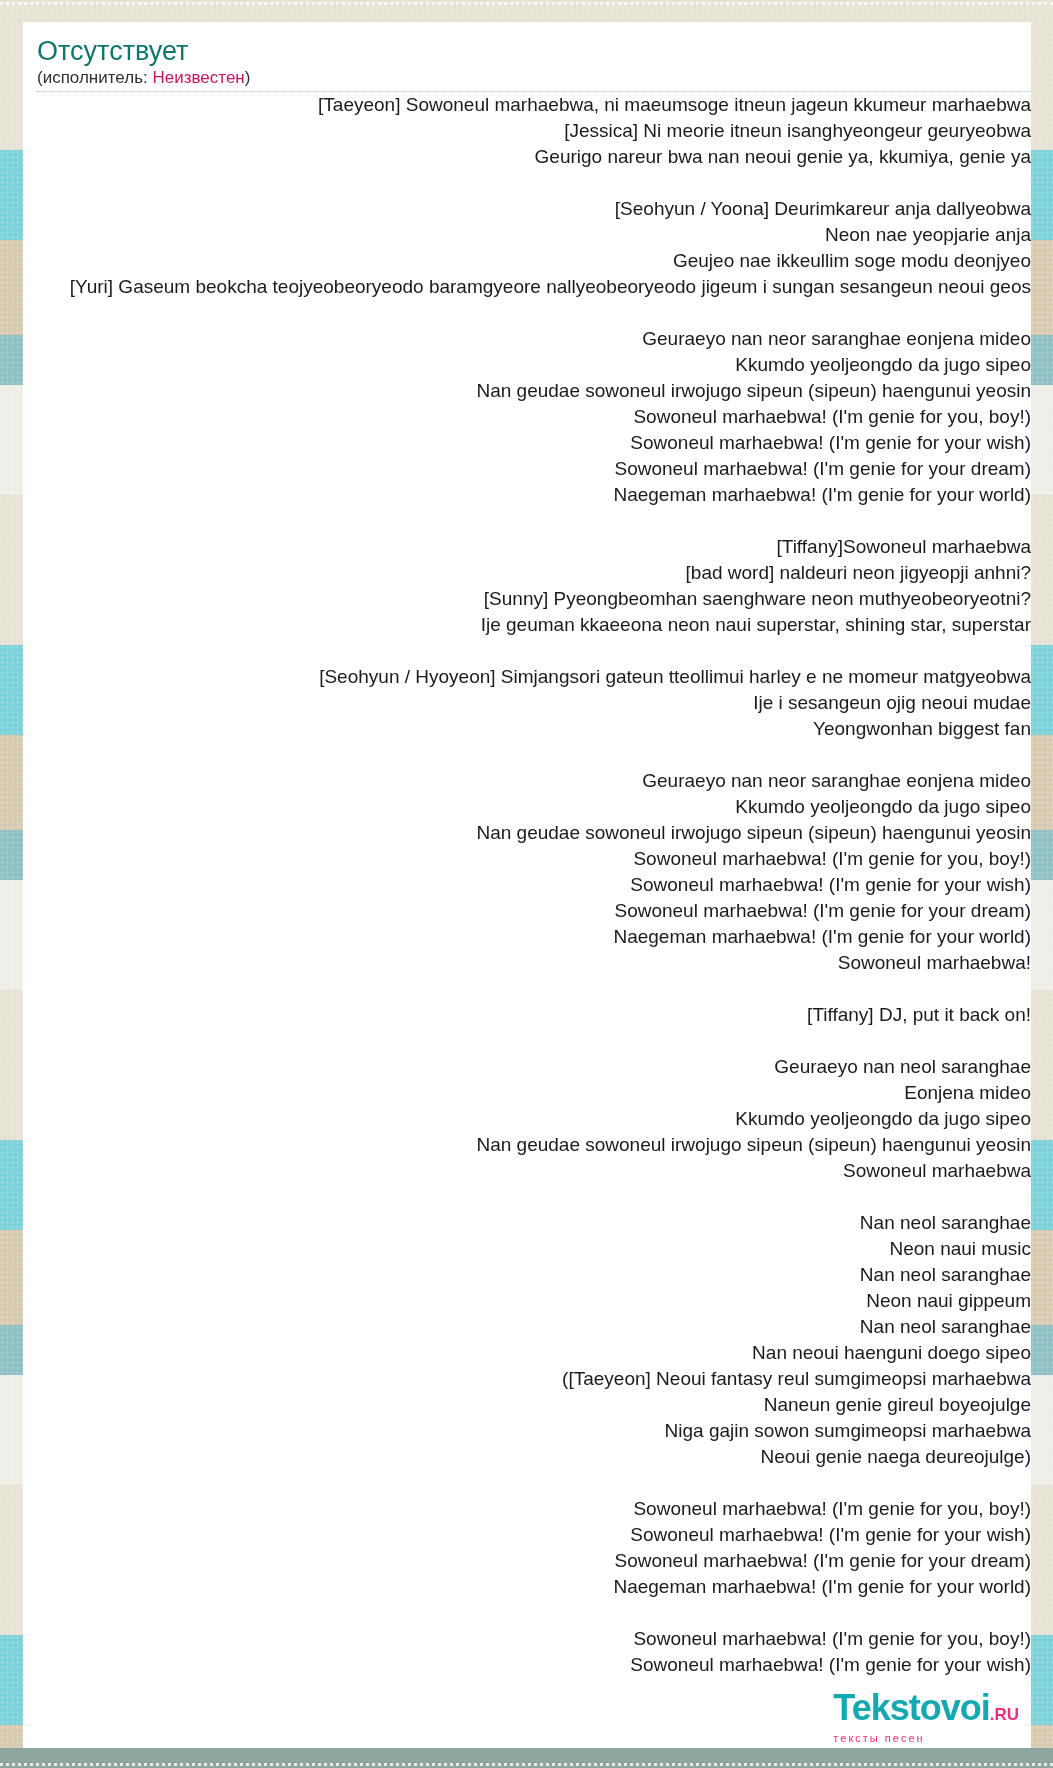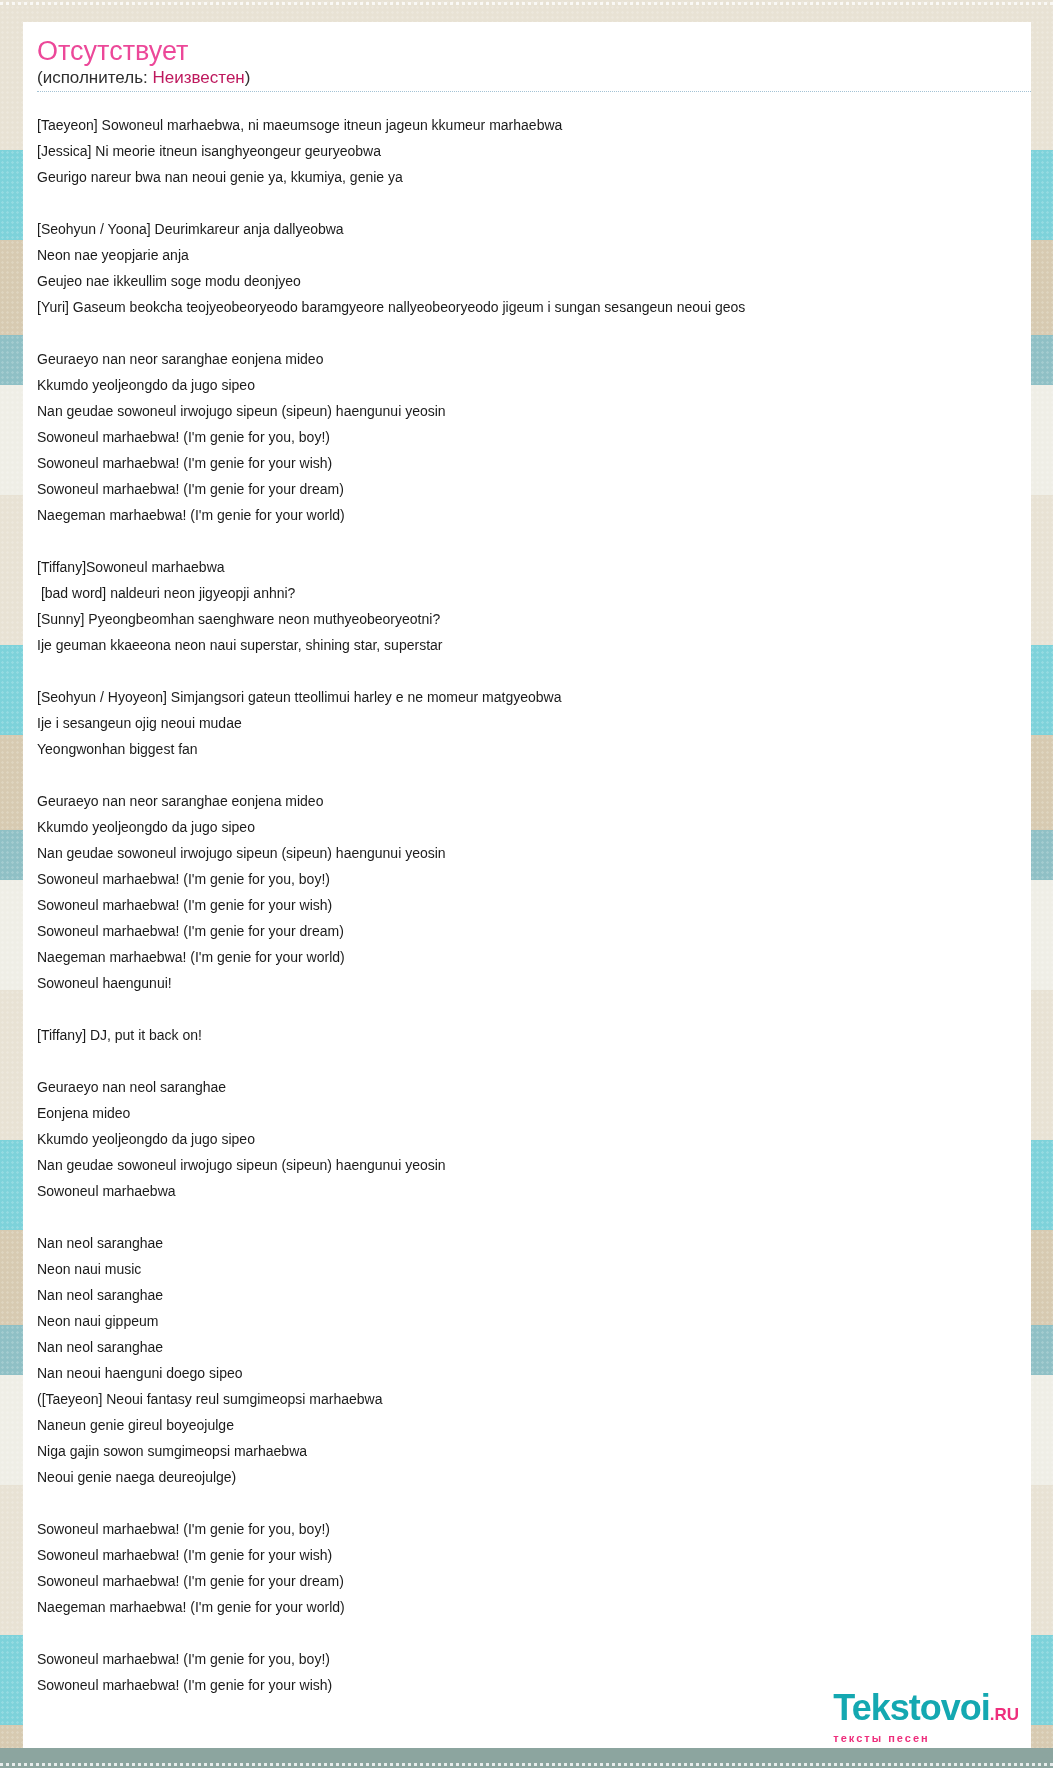--- a/index.html
+++ b/index.html
@@ -29,53 +29,54 @@
     width: 1008px; height: 1726px;
     background: #ffffff;
     overflow: hidden;
     box-sizing: border-box;
     padding: 14px 0 0 14px;
   }
   .title {
     margin: 0;
     font-size: 27px; line-height: 30px;
     font-weight: normal;
-    color: #ec4899;
+    color: #0f766e;
   }
   .artist-line {
     margin-top: 2px;
     font-size: 17px; line-height: 19px;
     color: #2f2f2f;
     padding-bottom: 4px;
     border-bottom: 1px dotted #a3c2d4;
   }
   .artist-link { color: #be185d; text-decoration: none; cursor: pointer; }
   .lyrics {
-    margin-top: 20px;
-    font-size: 14px;
+    margin-top: 0;
+    font-size: 19px;
     line-height: 26px;
     color: #1b1b1b;
+    text-align: right;
   }
   .lyric-line { white-space: pre; }
   .lyric-gap { height: 26px; }
   .logo {
     position: absolute; right: 12px; bottom: 4px;
     text-align: left;
     cursor: pointer;
   }
   .logo-main {
     font-weight: bold;
     font-size: 36px; line-height: 34px;
     letter-spacing: -1px;
   }
   .logo-teal { color: #14a8b1; }
   .logo-pink { color: #ee2e7c; font-size: 17px; letter-spacing: 0; }
   .logo-tagline {
     color: #ee2e7c;
-    font-weight: bold;
+    font-weight: normal;
     font-size: 11px; line-height: 12px;
     letter-spacing: 2px;
     padding-right: 30px;
   }
   .bottom-band {
     position: absolute; top: 1748px; left: 0;
     width: 100%; height: 20px;
     background: #8ca59f;
   }
   .bottom-band::after {
@@ -120,21 +121,21 @@
       <div class="lyric-line">Ije i sesangeun ojig neoui mudae</div>
       <div class="lyric-line">Yeongwonhan biggest fan</div>
       <div class="lyric-gap"></div>
       <div class="lyric-line">Geuraeyo nan neor saranghae eonjena mideo</div>
       <div class="lyric-line">Kkumdo yeoljeongdo da jugo sipeo</div>
       <div class="lyric-line">Nan geudae sowoneul irwojugo sipeun (sipeun) haengunui yeosin</div>
       <div class="lyric-line">Sowoneul marhaebwa! (I'm genie for you, boy!)</div>
       <div class="lyric-line">Sowoneul marhaebwa! (I'm genie for your wish)</div>
       <div class="lyric-line">Sowoneul marhaebwa! (I'm genie for your dream)</div>
       <div class="lyric-line">Naegeman marhaebwa! (I'm genie for your world)</div>
-      <div class="lyric-line">Sowoneul haengunui!</div>
+      <div class="lyric-line">Sowoneul marhaebwa!</div>
       <div class="lyric-gap"></div>
       <div class="lyric-line">[Tiffany] DJ, put it back on!</div>
       <div class="lyric-gap"></div>
       <div class="lyric-line">Geuraeyo nan neol saranghae</div>
       <div class="lyric-line">Eonjena mideo</div>
       <div class="lyric-line">Kkumdo yeoljeongdo da jugo sipeo</div>
       <div class="lyric-line">Nan geudae sowoneul irwojugo sipeun (sipeun) haengunui yeosin</div>
       <div class="lyric-line">Sowoneul marhaebwa</div>
       <div class="lyric-gap"></div>
       <div class="lyric-line">Nan neol saranghae</div>

